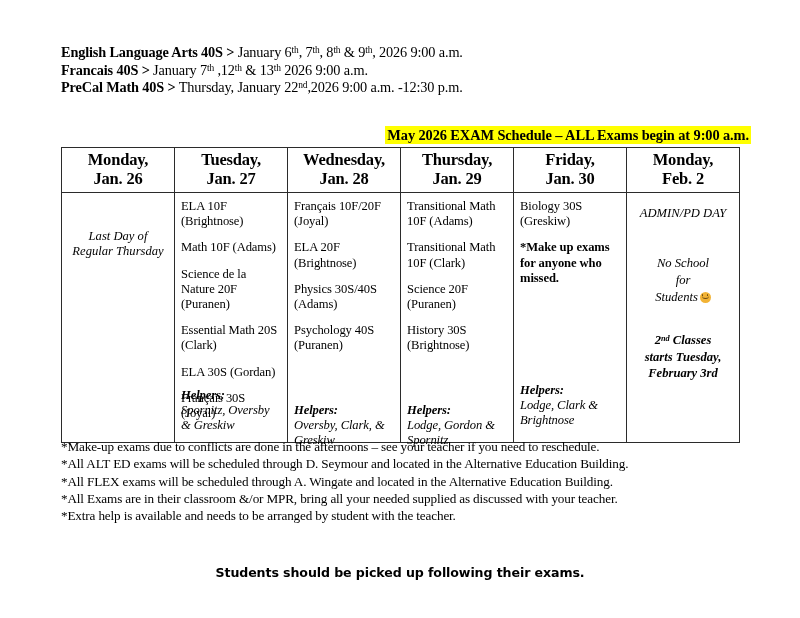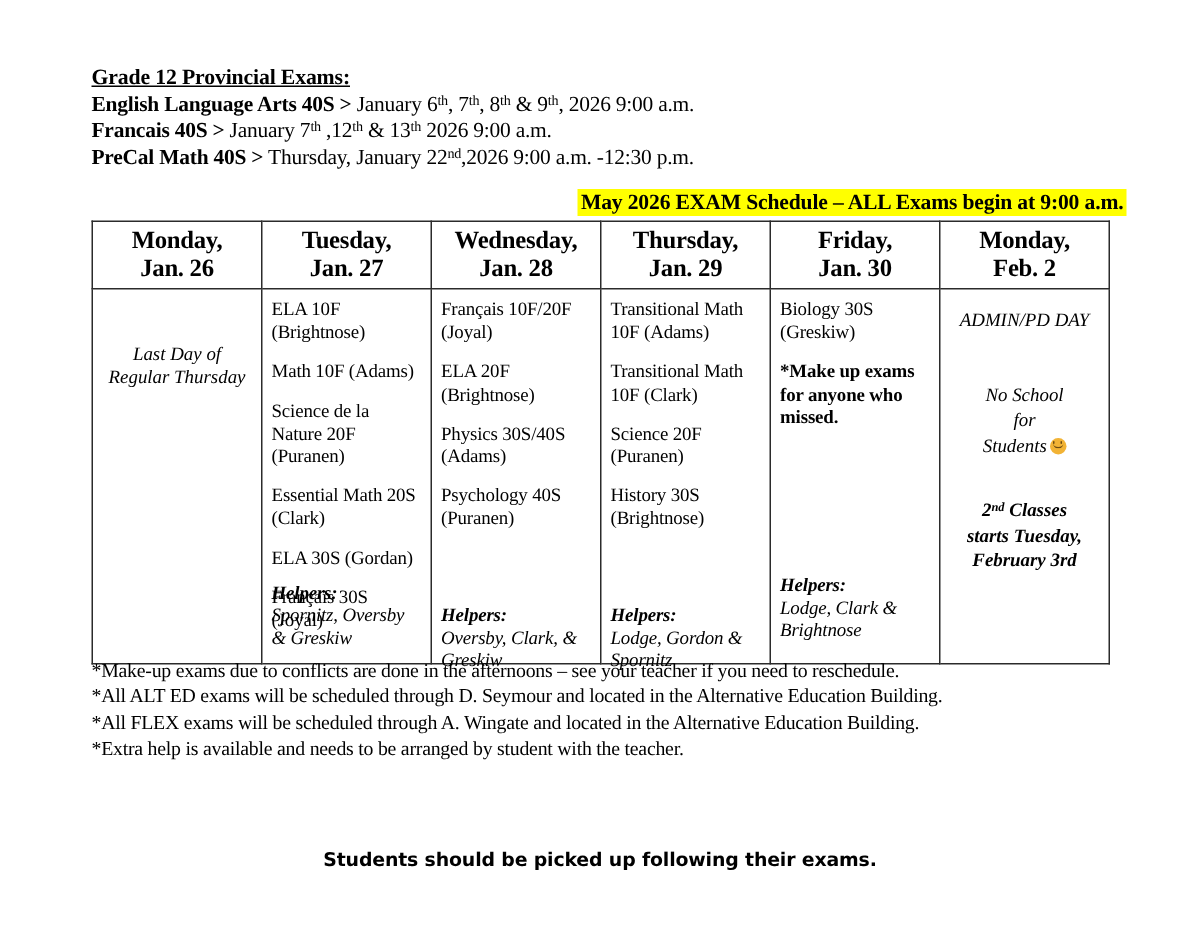--- a/index.html
+++ b/index.html
@@ -223,21 +223,20 @@
     font-size: 12.6px;
     letter-spacing: -0.1px;
   }
 </style>
 </head>
 <body>
 
 <div class="page">
 
   <div class="top-block">
-    <div class="hdr-title">Grade 12 Provincial Exams:</div>
 
     <div class="exam-line">
       <span class="lbl">English Language Arts 40S &gt;</span><span> January 6</span><sup>th</sup><span>, 7</span><sup>th</sup><span>, 8</span><sup>th</sup><span> &amp; 9</span><sup>th</sup><span>, 2026 9:00 a.m.</span>
     </div>
 
     <div class="exam-line">
       <span class="lbl">Francais 40S &gt;</span><span> January 7</span><sup>th</sup><span> ,12</span><sup>th</sup><span> &amp; 13</span><sup>th</sup><span> 2026 9:00 a.m.</span>
     </div>
 
 
@@ -360,18 +359,19 @@
         </td>
 
       </tr>
     </tbody>
   </table>
 
   <div class="notes">
     <div class="note">*Make-up exams due to conflicts are done in the afternoons – see your teacher if you need to reschedule.</div>
     <div class="note">*All ALT ED exams will be scheduled through D. Seymour and located in the Alternative Education Building.</div>
     <div class="note">*All FLEX exams will be scheduled through A. Wingate and located in the Alternative Education Building.</div>
+    <div class="note">*All Exams are in their classroom &amp;/or MPR, bring all your needed supplied as discussed with your teacher.</div>
     <div class="note">*Extra help is available and needs to be arranged by student with the teacher.</div>
   </div>
 
   <div class="bottom-line">Students should be picked up following their exams.</div>
 
 </div>
 
 </body></html>

